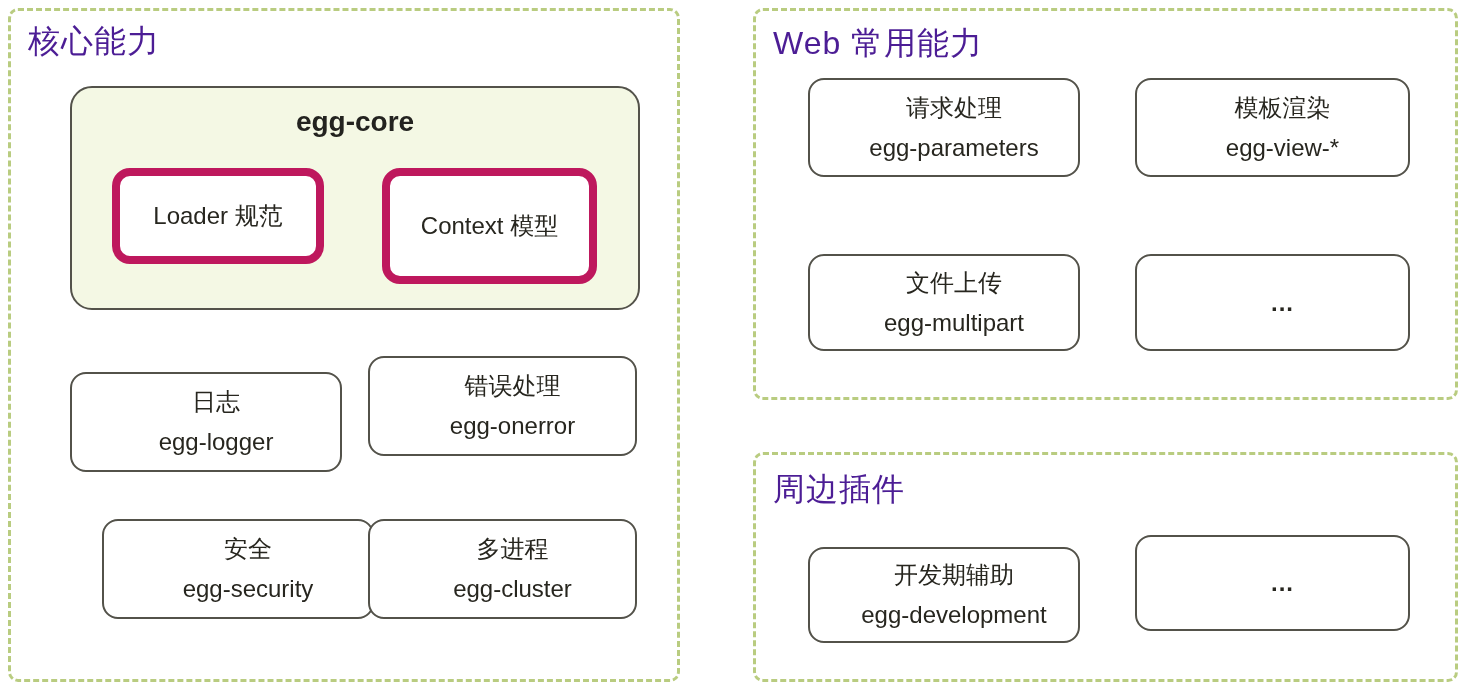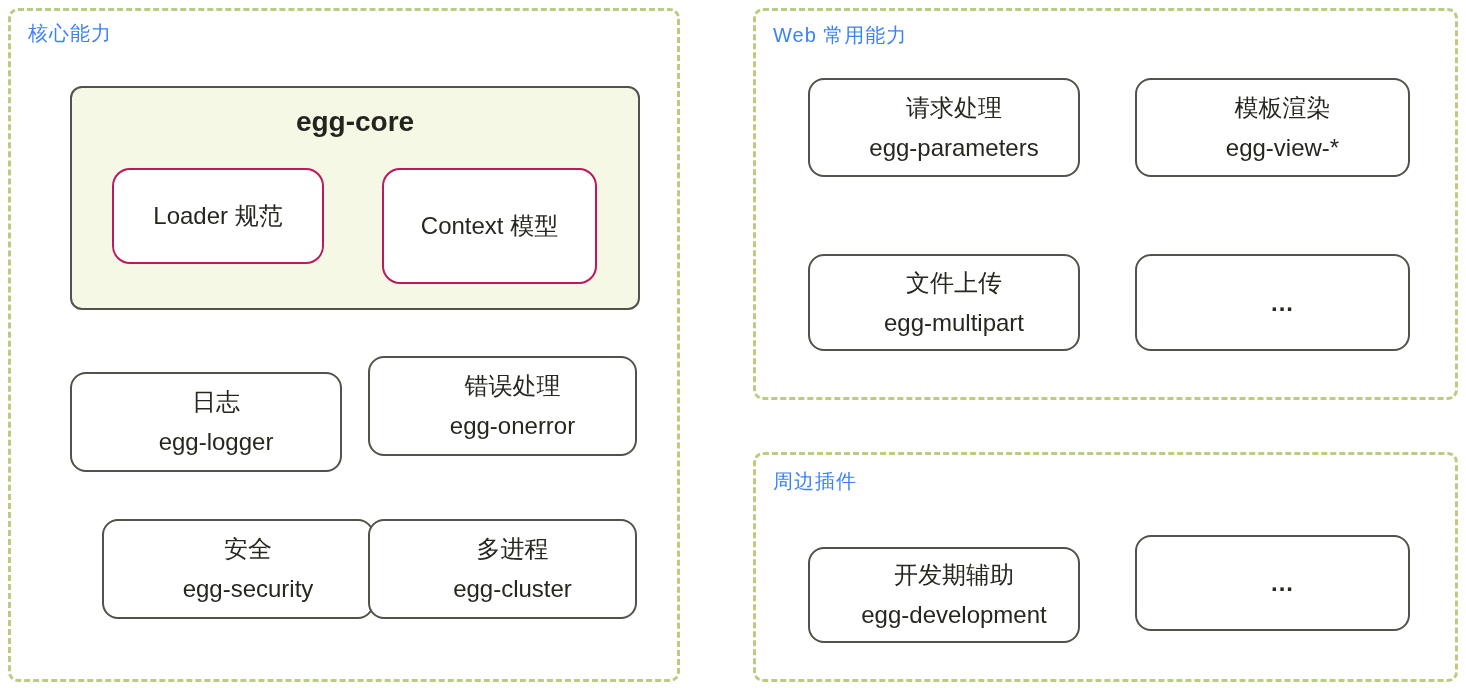--- a/index.html
+++ b/index.html
@@ -12,23 +12,23 @@
     overflow: hidden;
   }
   .panel {
     position: absolute;
     border: 3px dashed #b9cc80;
     border-radius: 10px;
     background: transparent;
   }
   .panel-title {
     position: absolute;
-    font-size: 20px;
+    font-size: 32px;
     letter-spacing: 1px;
-    color: #3b82f6;
+    color: #4c1d95;
     white-space: nowrap;
   }
   .node {
     position: absolute;
     background: #ffffff;
     border: 2px solid #53524a;
     border-radius: 16px;
     display: flex;
     flex-direction: column;
     align-items: center;
@@ -39,34 +39,34 @@
   }
   .node .label   { font-size: 24px; line-height: 1; }
   .node .package { font-size: 24px; line-height: 1; }
   .node.ellipsis .label { font-size: 24px; font-weight: bold; letter-spacing: 1px; }
   .egg-core {
     position: absolute;
     left: 70px; top: 86px;
     width: 570px; height: 224px;
     background: #f4f8e4;
     border: 2px solid #53524a;
-    border-radius: 12px;
+    border-radius: 22px;
   }
   .egg-core-title {
     position: absolute;
     top: 18px; left: 0; right: 0;
     text-align: center;
     font-size: 28px;
     font-weight: bold;
     color: #23231f;
   }
   .inner-node {
     position: absolute;
     background: #ffffff;
-    border: 2px solid #be185d;
+    border: 8px solid #be185d;
     border-radius: 18px;
     display: flex;
     align-items: center;
     justify-content: center;
     font-size: 24px;
     text-align: center;
   }
 </style>
 </head>
 <body>

